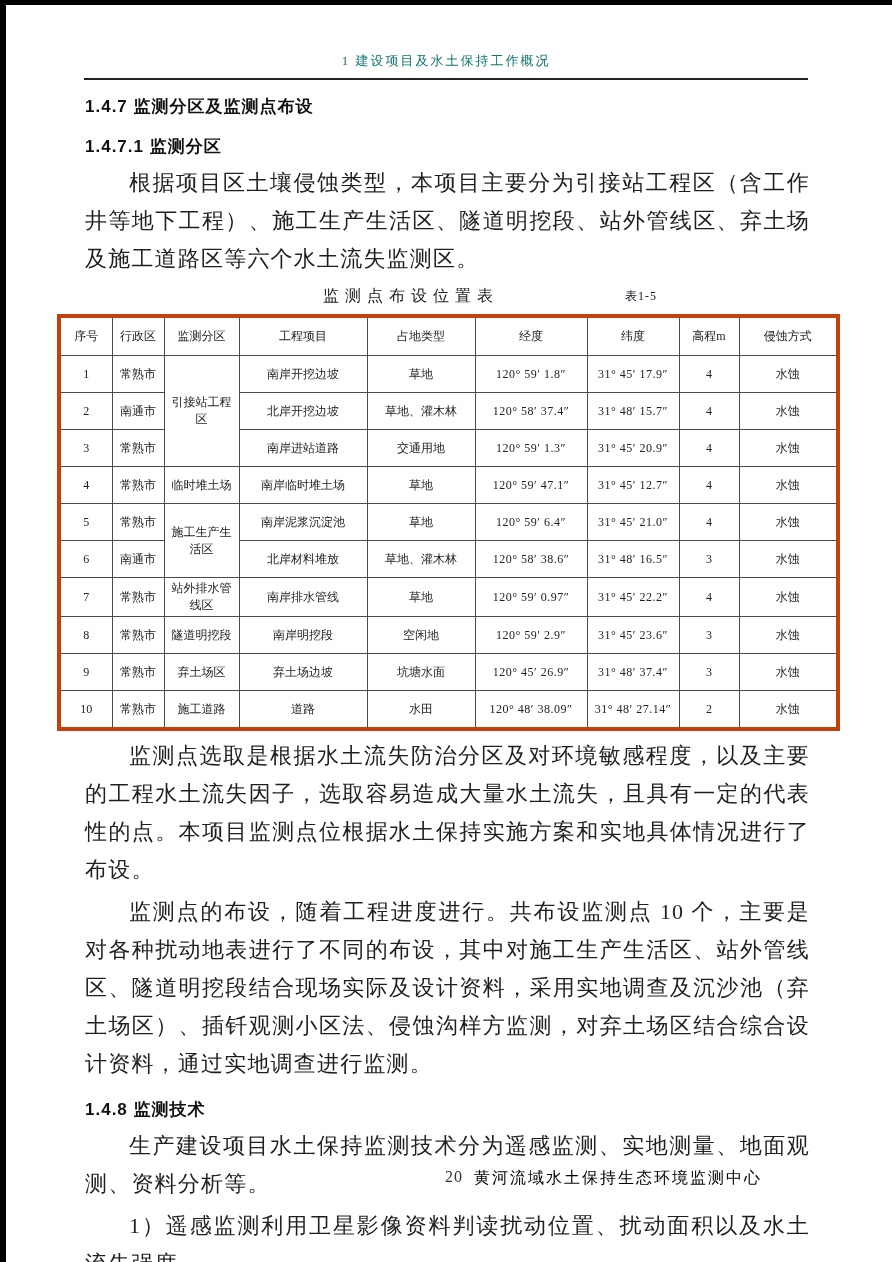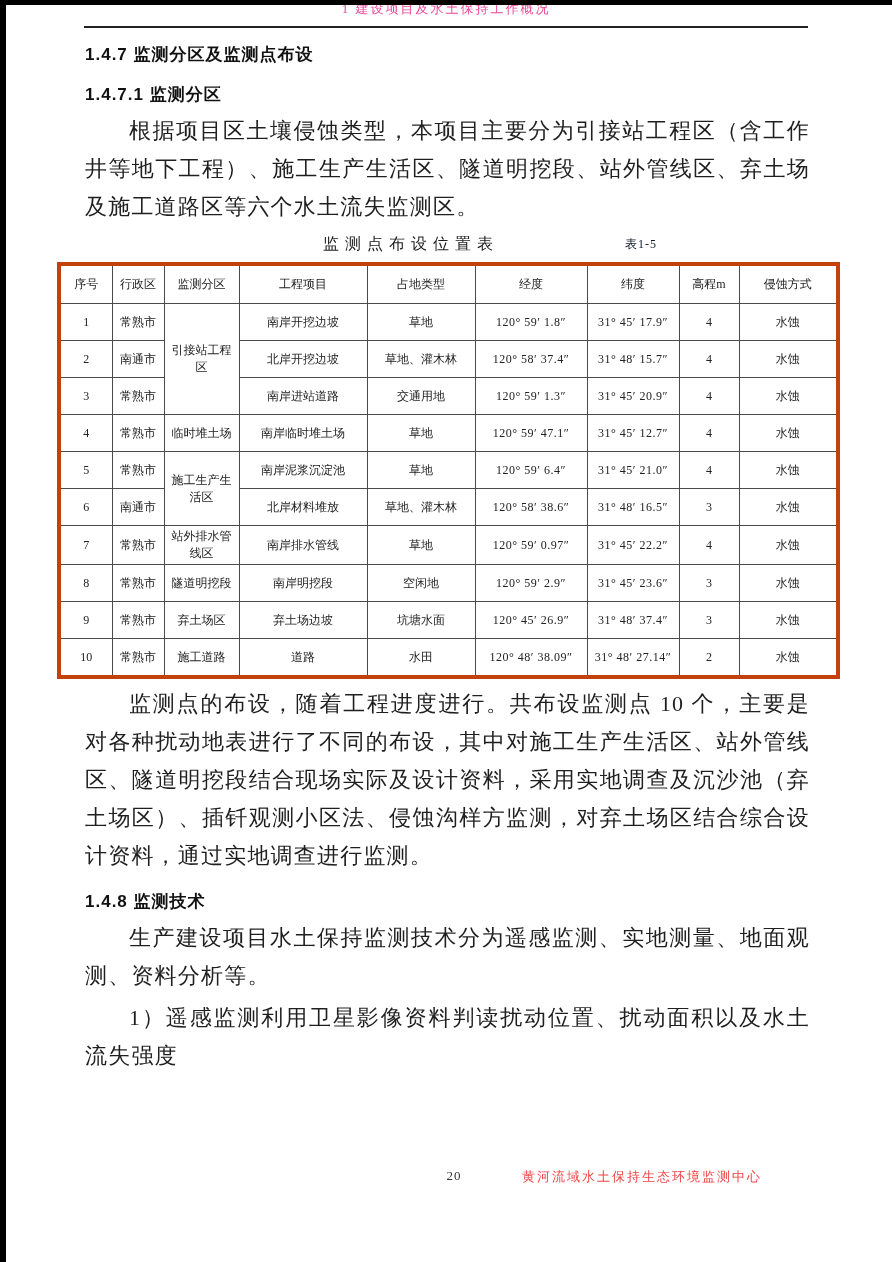--- a/index.html
+++ b/index.html
@@ -9,23 +9,24 @@
     background:#ffffff;
     font-family:"Liberation Serif","DejaVu Serif",serif;
     color:#1f1f1f;
     overflow:hidden;
     margin:0 auto;
   }
   .edge-top{position:absolute;top:0;left:0;right:0;height:5px;background:#000;}
   .edge-left{position:absolute;top:0;left:0;bottom:0;width:6px;background:#000;}
 
   .running-head{
+    padding-top:52px;
     text-align:center;
     font-size:13px;
-    color:#ec4899;
+    color:#0f766e;
     letter-spacing:2px;
   }
   .head-rule{
     margin:8px 84px 0 84px;
     border-bottom:2px solid #222;
   }
 
   .content{padding:0 82px 0 85px;}
 
   h2.sec, h3.sec{
@@ -85,35 +86,35 @@
     overflow:hidden;
   }
   table.monitor thead th{height:33px;}
   table.monitor tbody td{height:32px;}
   td.nowrap{white-space:nowrap;letter-spacing:0.5px;}
 
   .page-footer{
     position:absolute;
     top:1168px;left:16px;right:0;
     height:24px;
-    font-size:13px;
+    font-size:16px;
     color:#333;
     text-decoration:underline;
   }
   .pageno{
     position:absolute;
     left:50%;
     transform:translateX(-50%);
     letter-spacing:1px;
   }
   .org{
     position:absolute;
     right:130px;
     letter-spacing:2px;
-    color:#ef4444;
+    color:#000000;
   }
 </style>
 </head>
 <body>
 
 <div class="page">
   <div class="edge-top"></div>
   <div class="edge-left"></div>
 
   <div class="running-head">1 建设项目及水土保持工作概况</div>
@@ -261,20 +262,21 @@
               <td>水田</td>
               <td class="nowrap">120° 48′ 38.09″</td>
               <td class="nowrap">31° 48′ 27.14″</td>
               <td>2</td>
               <td>水蚀</td>
             </tr>
           </tbody>
       </table>
     </div>
 
+    <p class="body">监测点选取是根据水土流失防治分区及对环境敏感程度，以及主要的工程水土流失因子，选取容易造成大量水土流失，且具有一定的代表性的点。本项目监测点位根据水土保持实施方案和实地具体情况进行了布设。</p>
     <p class="body">监测点的布设，随着工程进度进行。共布设监测点 10 个，主要是对各种扰动地表进行了不同的布设，其中对施工生产生活区、站外管线区、隧道明挖段结合现场实际及设计资料，采用实地调查及沉沙池（弃土场区）、插钎观测小区法、侵蚀沟样方监测，对弃土场区结合综合设计资料，通过实地调查进行监测。</p>
 
     <h2 class="sec">1.4.8 监测技术</h2>
     <p class="body">生产建设项目水土保持监测技术分为遥感监测、实地测量、地面观测、资料分析等。</p>
     <p class="body">1）遥感监测利用卫星影像资料判读扰动位置、扰动面积以及水土流失强度</p>
   </div>
 
   <div class="page-footer">
     <span class="pageno">20</span>
     <span class="org">黄河流域水土保持生态环境监测中心</span>

